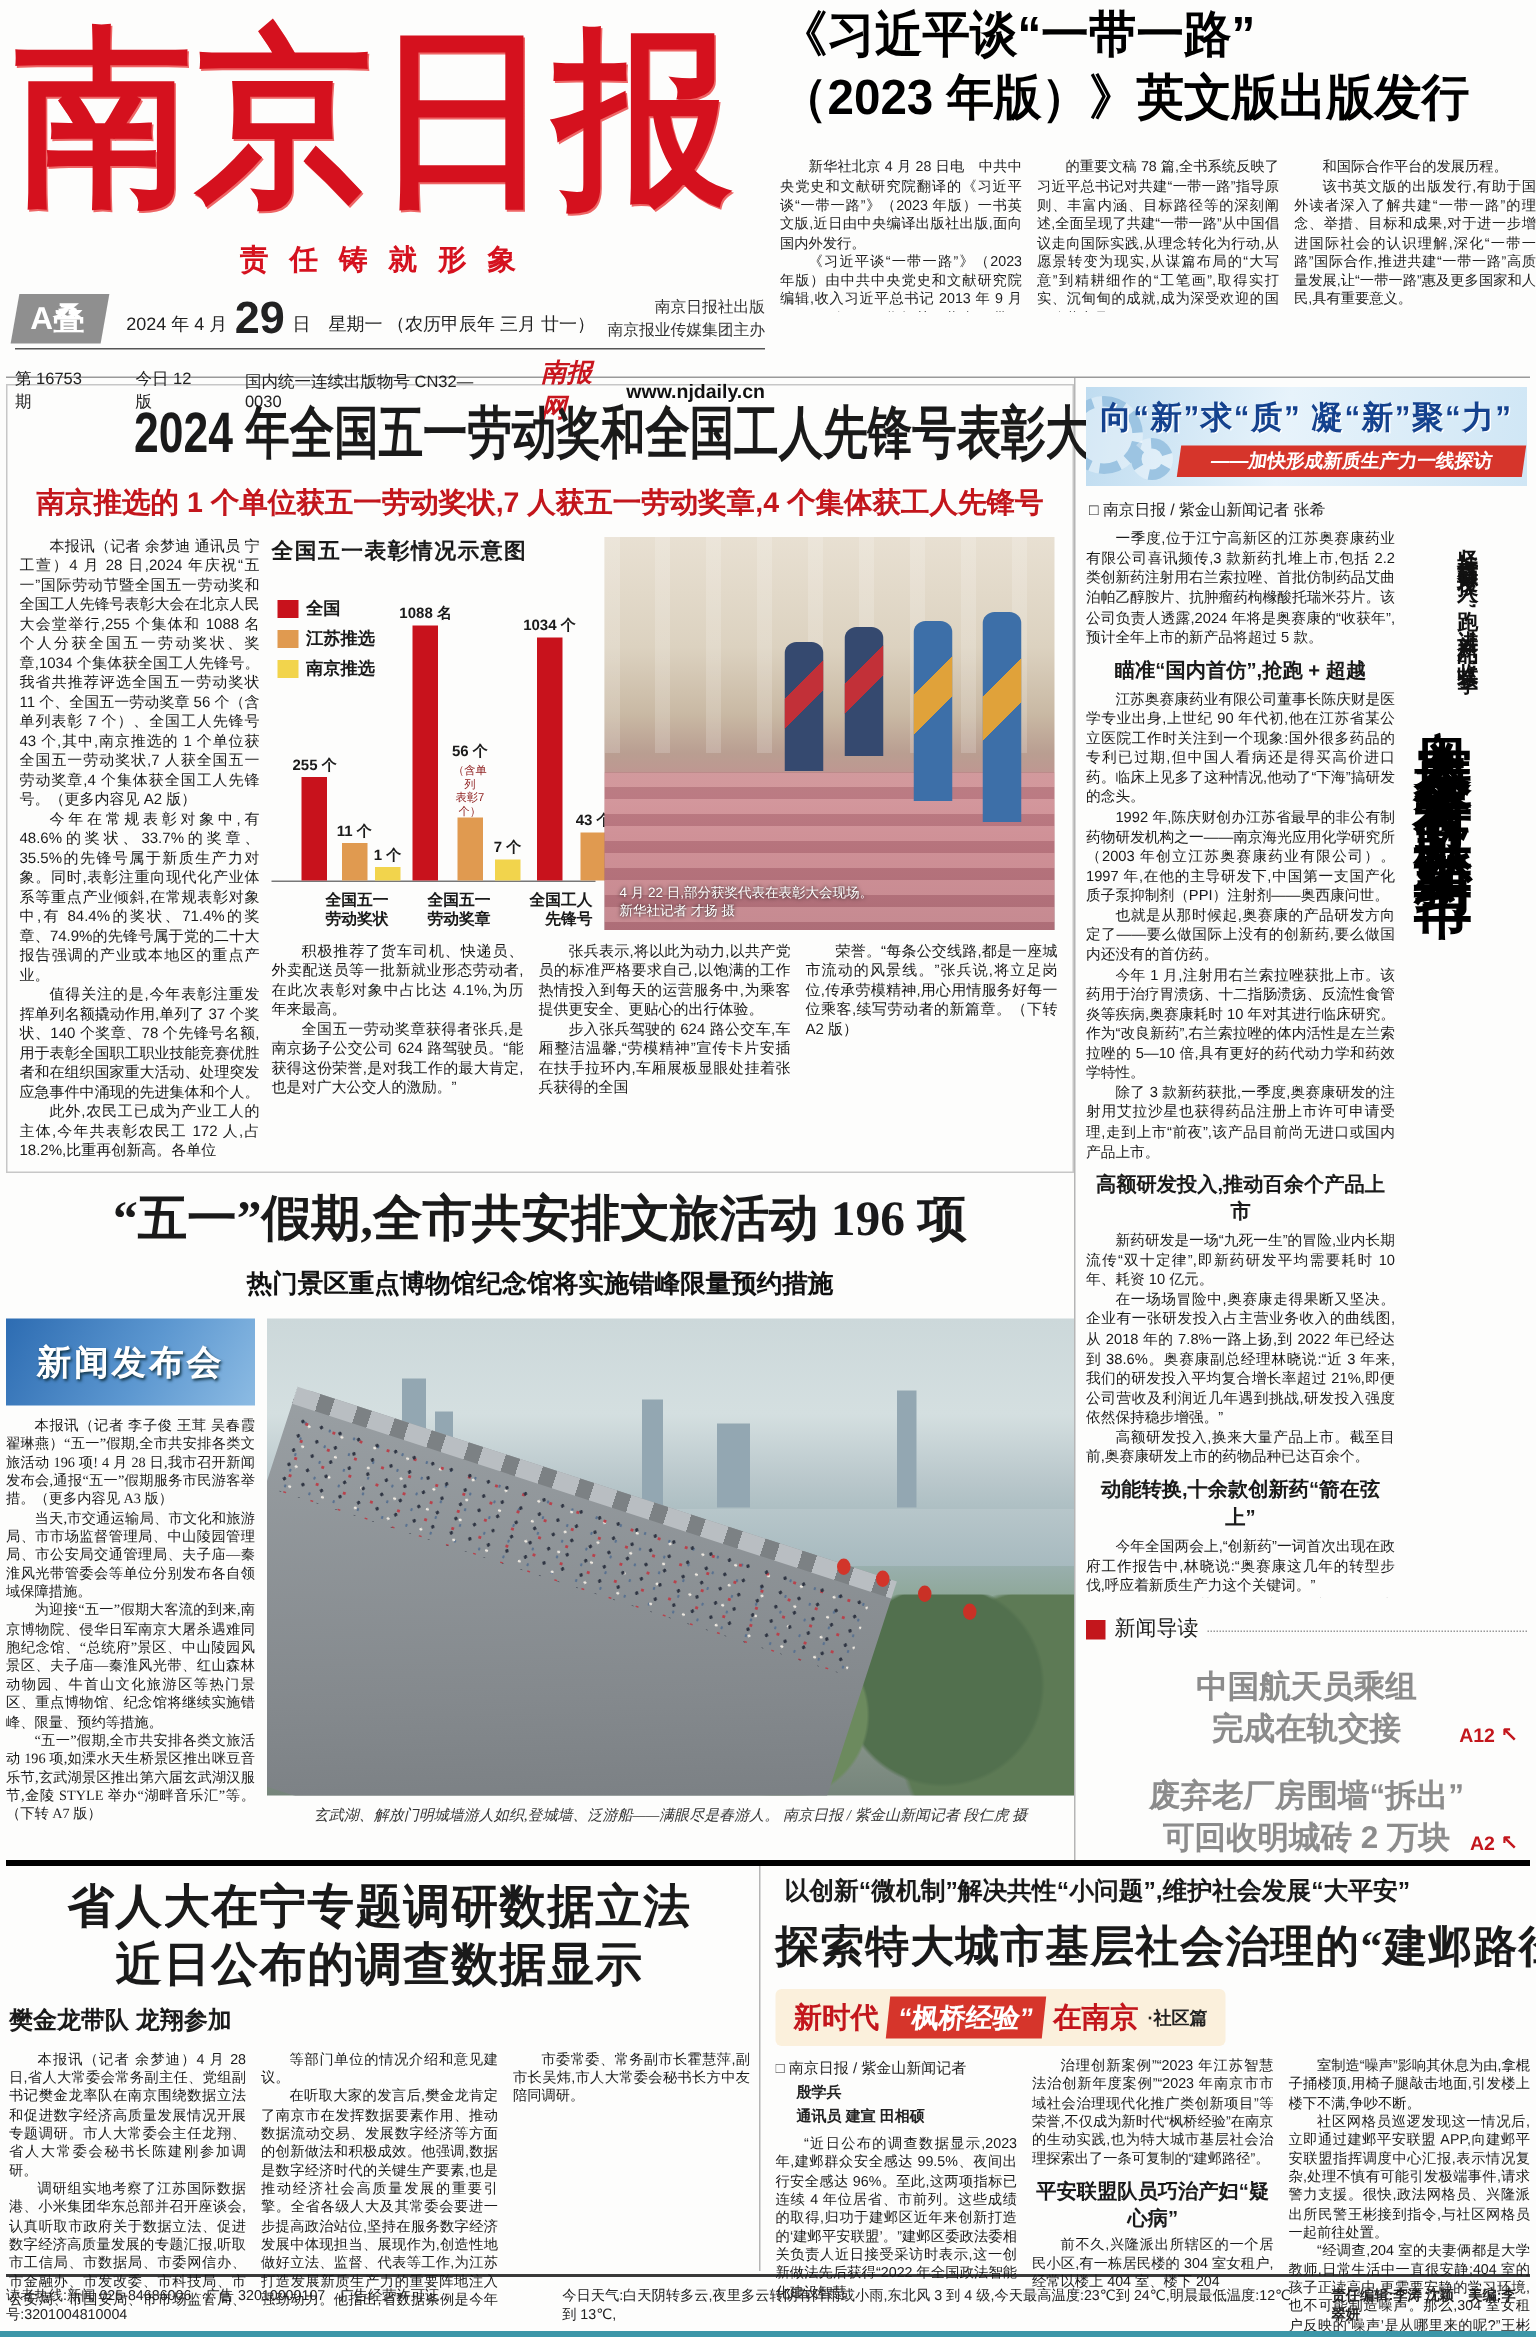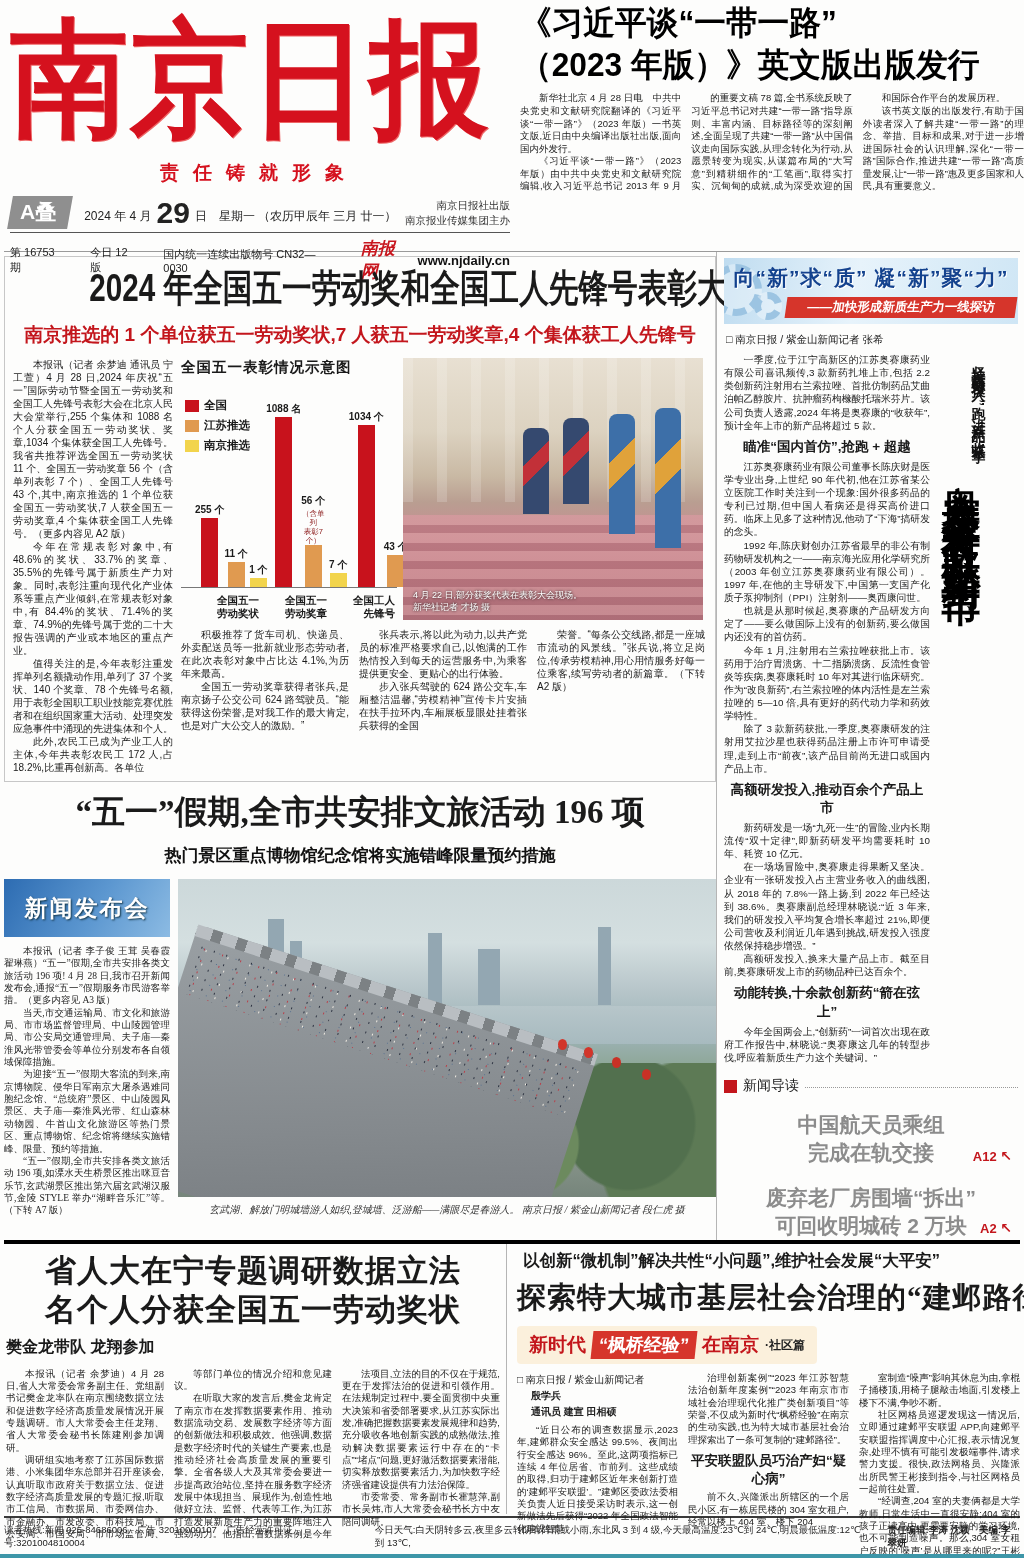--- a/index.html
+++ b/index.html
@@ -18,21 +18,21 @@
   .date-line { display:flex; align-items:flex-end; gap:3px; font-size:12px; color:#222; }
   .date-day { font-size:30px; font-weight:bold; line-height:.85; margin:0 2px; }
   .pub-lines { margin-left:auto; text-align:right; font-size:10.5px; line-height:1.35; color:#333; }
   .info-row2 { display:flex; align-items:center; gap:22px; padding-top:4px; font-size:11px; color:#222; }
   .site { margin-left:auto; display:flex; align-items:center; gap:7px; }
   .site-logo { color:#c8161e; font-weight:bold; font-size:17px; font-family:"Liberation Serif",serif; font-style:italic; }
   .site-url { font-weight:bold; font-size:13px; color:#111; }
 
   .tr-block { position:absolute; left:516px; top:2px; width:504px; }
   .tr-headline { font-weight:900; font-size:33px; line-height:1.28; letter-spacing:0; text-align:left; transform:scaleX(.96); transform-origin:left; white-space:nowrap; color:#000; }
-  .tr-cols { display:flex; gap:10px; margin-top:6px; }
+  .tr-cols { display:flex; gap:10px; margin-top:20px; }
   .tr-col { width:162px; height:102px; overflow:hidden; font-size:9.5px; line-height:1.32; text-align:justify; color:#222; }
   .tr-col p { text-indent:2em; }
 
   
   .mid { display:flex; height:988px; }
   .left-zone { width:712px; }
   .right-zone { width:304px; border-left:1px solid #b5b5b5; padding:4px 2px 0 7px; }
 
   
   .main-story { border:1px solid #c7c7c7; height:526px; margin-top:4px; padding:6px 8px 4px; }
@@ -387,33 +387,32 @@
           <div>可回收明城砖 2 万块</div>
           <div class="digest-ref"><span>A2</span> <span class="ref-arrow">↖</span></div>
         </div>
       </div>
     </div>
   </div>
 
   <div class="bottom">
     <div class="b-left">
       <div class="njpc-headline">省人大在宁专题调研数据立法</div>
-      <div class="njpc-headline">名个人分获全国五一劳动奖状</div>
+      <div class="njpc-headline">近日公布的调查数据显示</div>
       <div class="njpc-sub">樊金龙带队  龙翔参加</div>
       <div class="b-cols">
         <div class="b-col">
             <p class="para">本报讯（记者 余梦迪）4 月 28 日,省人大常委会常务副主任、党组副书记樊金龙率队在南京围绕数据立法和促进数字经济高质量发展情况开展专题调研。市人大常委会主任龙翔、省人大常委会秘书长陈建刚参加调研。</p>
             <p class="para">调研组实地考察了江苏国际数据港、小米集团华东总部并召开座谈会,认真听取市政府关于数据立法、促进数字经济高质量发展的专题汇报,听取市工信局、市数据局、市委网信办、市金融办、市发改委、市科技局、市公安局、市国安局、市市场监管局、市大数据集团、南京数字金融产业研究院</p>
           </div>
         <div class="b-col">
             <p class="para">等部门单位的情况介绍和意见建议。</p>
             <p class="para">在听取大家的发言后,樊金龙肯定了南京市在发挥数据要素作用、推动数据流动交易、发展数字经济等方面的创新做法和积极成效。他强调,数据是数字经济时代的关键生产要素,也是推动经济社会高质量发展的重要引擎。全省各级人大及其常委会要进一步提高政治站位,坚持在服务数字经济发展中体现担当、展现作为,创造性地做好立法、监督、代表等工作,为江苏打造发展新质生产力的重要阵地注入强劲动力。他指出,省数据条例是今年省人大常委会确定的年度重点立</p>
           </div>
         <div class="b-col">
-            <p class="para">法项目,立法的目的不仅在于规范,更在于发挥法治的促进和引领作用。在法规制定过程中,要全面贯彻中央重大决策和省委部署要求,从江苏实际出发,准确把握数据要素发展规律和趋势,充分吸收各地创新实践的成熟做法,推动解决数据要素运行中存在的“卡点”“堵点”问题,更好激活数据要素潜能,切实释放数据要素活力,为加快数字经济强省建设提供有力法治保障。</p>
             <p class="para">市委常委、常务副市长霍慧萍,副市长吴炜,市人大常委会秘书长方中友陪同调研。</p>
           </div>
       </div>
     </div>
 
     <div class="b-right">
       <div class="jy-kicker">以创新“微机制”解决共性“小问题”,维护社会发展“大平安”</div>
       <div class="jy-headline">探索特大城市基层社会治理的“建邺路径”</div>
       <div class="jy-row2">
         <div class="fq-banner">

